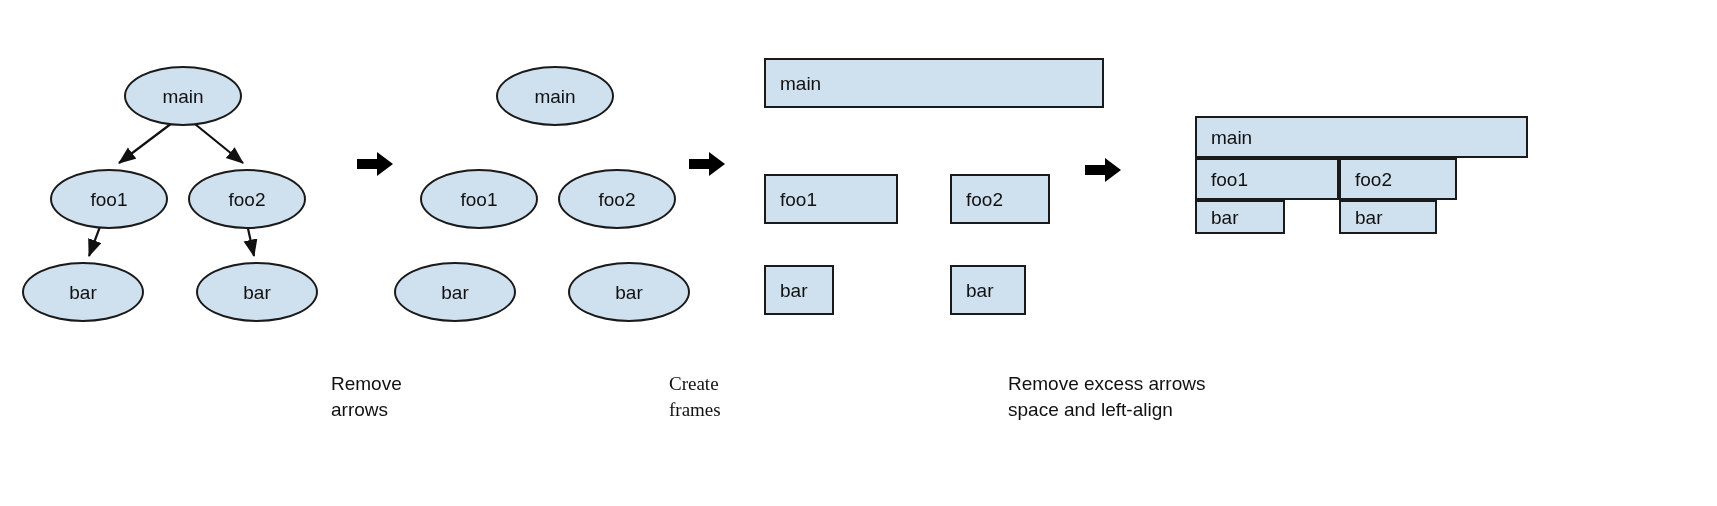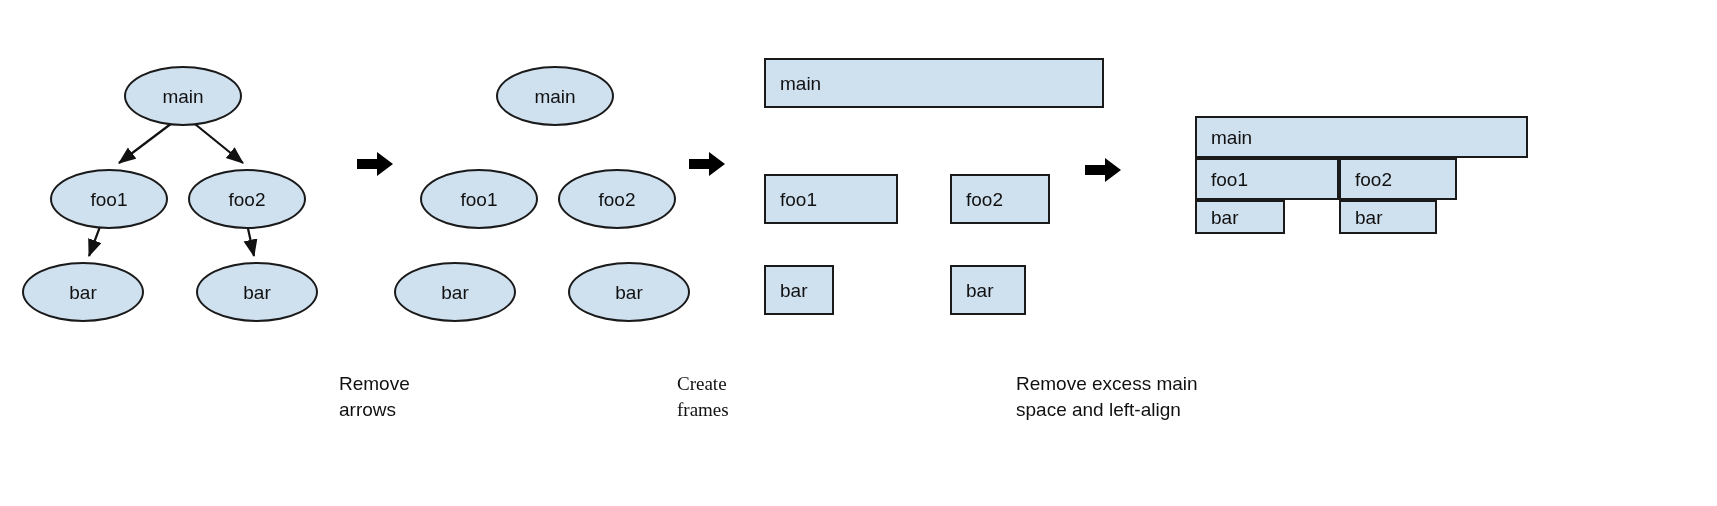--- a/index.html
+++ b/index.html
@@ -67,21 +67,20 @@
   .stage-arrow { position: absolute; }
 
   
   .caption {
     position: absolute;
     font-size: 19px;
     color: #111111;
     line-height: 1.35;
     white-space: pre-line;
     text-align: left;
-    margin-left: 8px;
   }
 </style>
 </head>
 <body>
 
 <div id="canvas">
 
   <svg class="edge-svg" viewBox="0 0 1717 506" xmlns="http://www.w3.org/2000/svg">
     <defs>
       <marker id="arrowhead" markerWidth="9" markerHeight="9" refX="7.5" refY="3.2" orient="auto" markerUnits="strokeWidth">
@@ -177,16 +176,16 @@
     <span class="lbl">bar</span>
   </div>
   <div class="node-rect" style="left:1339px;top:200px;width:98px;height:34px;">
     <span class="lbl">bar</span>
   </div>
 
   <div class="caption" style="left:331px;top:371px;">Remove
 arrows</div>
   <div class="caption" style="left:669px;top:371px;font-family:Liberation Serif, serif;">Create
 frames</div>
-  <div class="caption" style="left:1008px;top:371px;">Remove excess main
+  <div class="caption" style="left:1008px;top:371px;">Remove excess arrows
 space and left-align</div>
 
 </div>
 
 </body></html>

